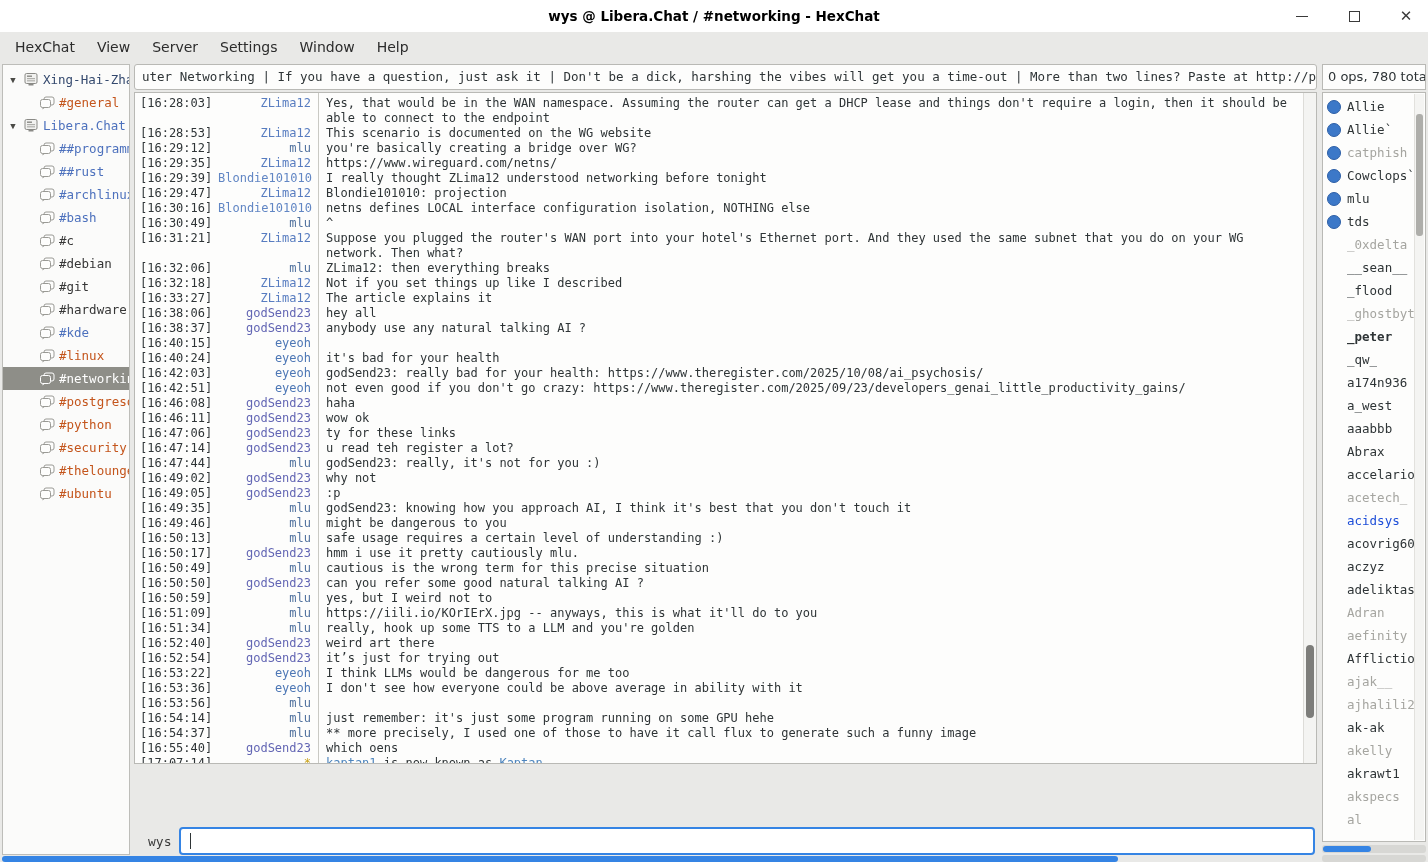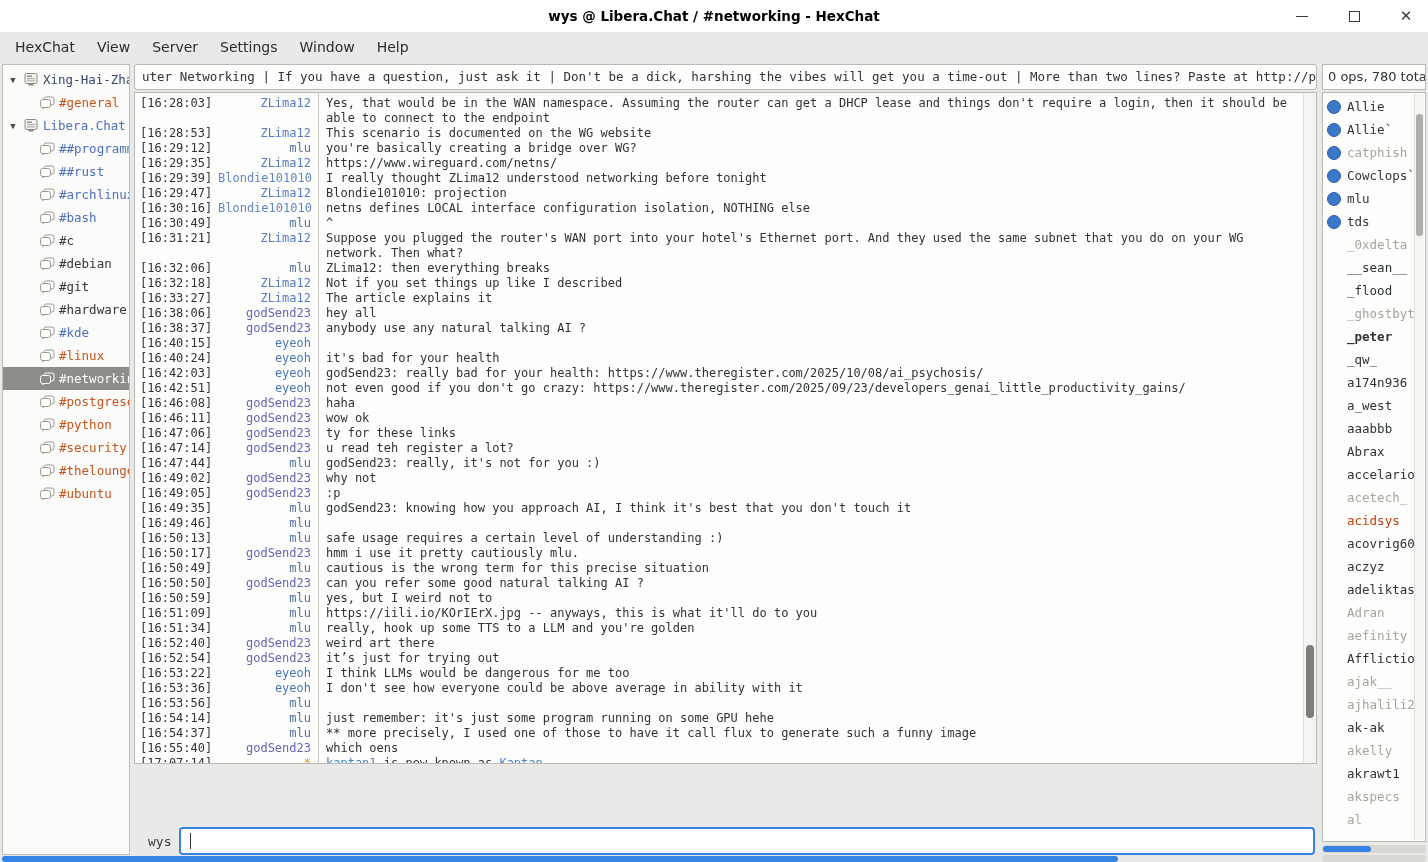--- a/index.html
+++ b/index.html
@@ -478,20 +478,21 @@
         <div class="m">:p</div>
       </div>
       <div class="msg-row">
         <span class="t">[16:49:35]</span>
         <span class="n" style="color: rgb(80, 113, 158);">mlu</span>
         <div class="m">godSend23: knowing how you approach AI, I think it's best that you don't touch it</div>
       </div>
       <div class="msg-row">
         <span class="t">[16:49:46]</span>
         <span class="n" style="color: rgb(80, 113, 158);">mlu</span>
+        <div class="m">might be dangerous to you</div>
       </div>
       <div class="msg-row">
         <span class="t">[16:50:13]</span>
         <span class="n" style="color: rgb(80, 113, 158);">mlu</span>
         <div class="m">safe usage requires a certain level of understanding :)</div>
       </div>
       <div class="msg-row">
         <span class="t">[16:50:17]</span>
         <span class="n" style="color: rgb(99, 102, 180);">godSend23</span>
         <div class="m">hmm i use it pretty cautiously mlu.</div>
@@ -650,21 +651,21 @@
     <div class="user-row">
       <span class="uico hidden"></span>
       <span class="uname" style="color: rgb(46, 52, 54);">accelario</span>
     </div>
     <div class="user-row">
       <span class="uico hidden"></span>
       <span class="uname" style="color: rgb(165, 165, 160);">acetech_</span>
     </div>
     <div class="user-row">
       <span class="uico hidden"></span>
-      <span class="uname" style="color: #c2410c;">acidsys</span>
+      <span class="uname" style="color: #1d4ed8;">acidsys</span>
     </div>
     <div class="user-row">
       <span class="uico hidden"></span>
       <span class="uname" style="color: rgb(46, 52, 54);">acovrig60</span>
     </div>
     <div class="user-row">
       <span class="uico hidden"></span>
       <span class="uname" style="color: rgb(46, 52, 54);">aczyz</span>
     </div>
     <div class="user-row">

